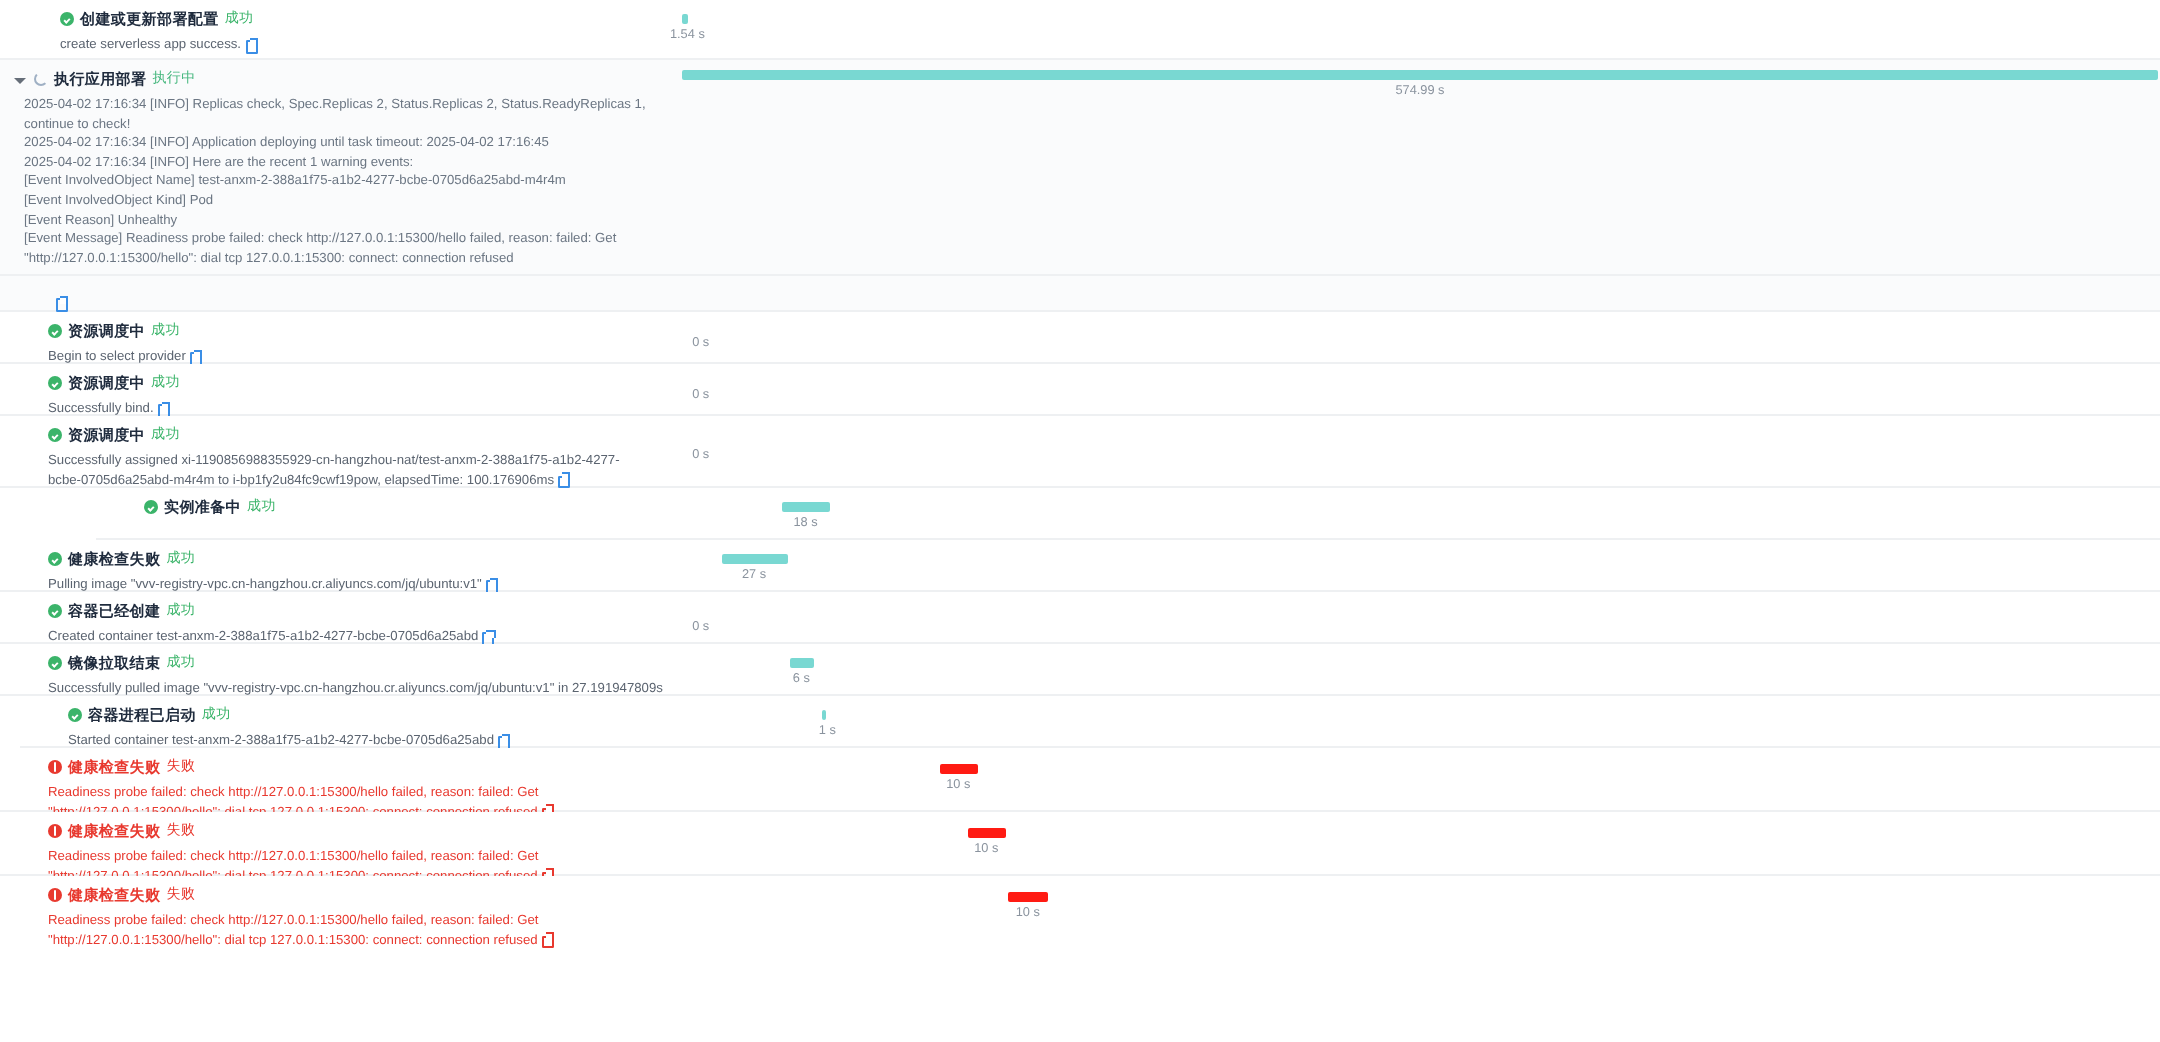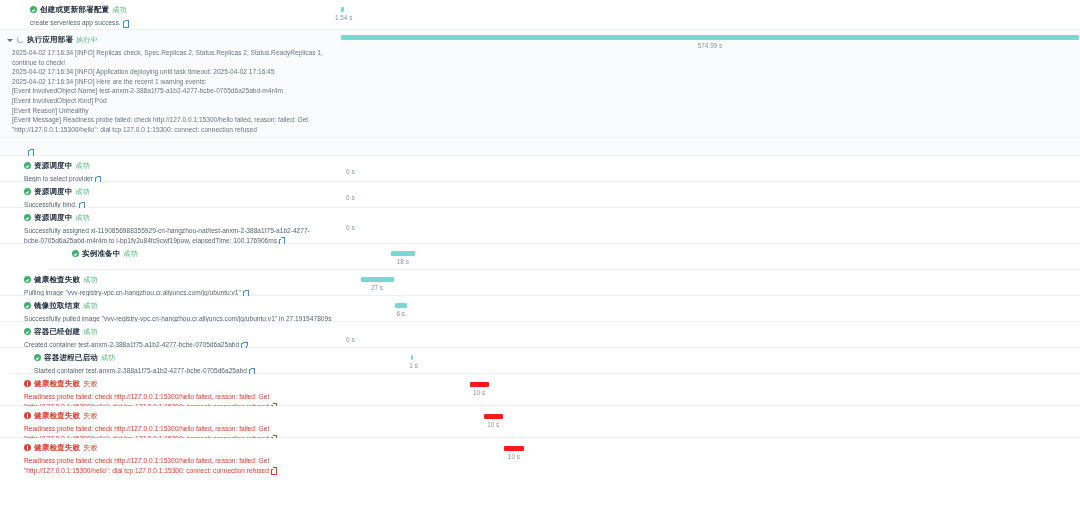--- a/index.html
+++ b/index.html
@@ -269,49 +269,49 @@
         <div class="bar" style="left:2.8%;width:4.5%;top:7px;"></div>
         <div class="bar-label" style="left:5.0%;top:14px;">27 s</div>
       </div>
     </div>
   </div>
 
   <div class="row" style="height:26px;">
     <div class="left pl-3" style="padding-top:4px;">
       <div class="hdr">
         <span class="dot ok"></span>
+        <span class="title-cn">容器已经创建</span>
+        <span class="state success">成功</span>
+      </div>
+      <div class="body-txt" style="margin-top:3px;">
+        <span>Created container test-anxm-2-388a1f75-a1b2-4277-bcbe-0705d6a25abd</span><span class="extlink"></span>
+      </div>
+    </div>
+    <div class="right">
+      <div class="bar-wrap">
+        <div class="bar-label" style="left:1.4%;top:14px;">0 s</div>
+      </div>
+    </div>
+  </div>
+
+  <div class="row" style="height:26px;">
+    <div class="left pl-3" style="padding-top:4px;">
+      <div class="hdr">
+        <span class="dot ok"></span>
         <span class="title-cn">镜像拉取结束</span>
         <span class="state success">成功</span>
       </div>
       <div class="body-txt" style="margin-top:3px;">
         <span>Successfully pulled image "vvv-registry-vpc.cn-hangzhou.cr.aliyuncs.com/jq/ubuntu:v1" in 27.191947809s</span><span class="extlink"></span>
       </div>
     </div>
     <div class="right">
       <div class="bar-wrap">
         <div class="bar" style="left:7.4%;width:1.6%;top:7px;"></div>
         <div class="bar-label" style="left:8.2%;top:14px;">6 s</div>
-      </div>
-    </div>
-  </div>
-
-  <div class="row" style="height:26px;">
-    <div class="left pl-3" style="padding-top:4px;">
-      <div class="hdr">
-        <span class="dot ok"></span>
-        <span class="title-cn">容器已经创建</span>
-        <span class="state success">成功</span>
-      </div>
-      <div class="body-txt" style="margin-top:3px;">
-        <span>Created container test-anxm-2-388a1f75-a1b2-4277-bcbe-0705d6a25abd</span><span class="extlink"></span>
-      </div>
-    </div>
-    <div class="right">
-      <div class="bar-wrap">
-        <div class="bar-label" style="left:1.4%;top:14px;">0 s</div>
       </div>
     </div>
   </div>
 
   <div class="row" style="height:26px;margin-left:10px;">
     <div class="left pl-3" style="padding-top:4px;">
       <div class="hdr">
         <span class="dot ok"></span>
         <span class="title-cn">容器进程已启动</span>
         <span class="state success">成功</span>

